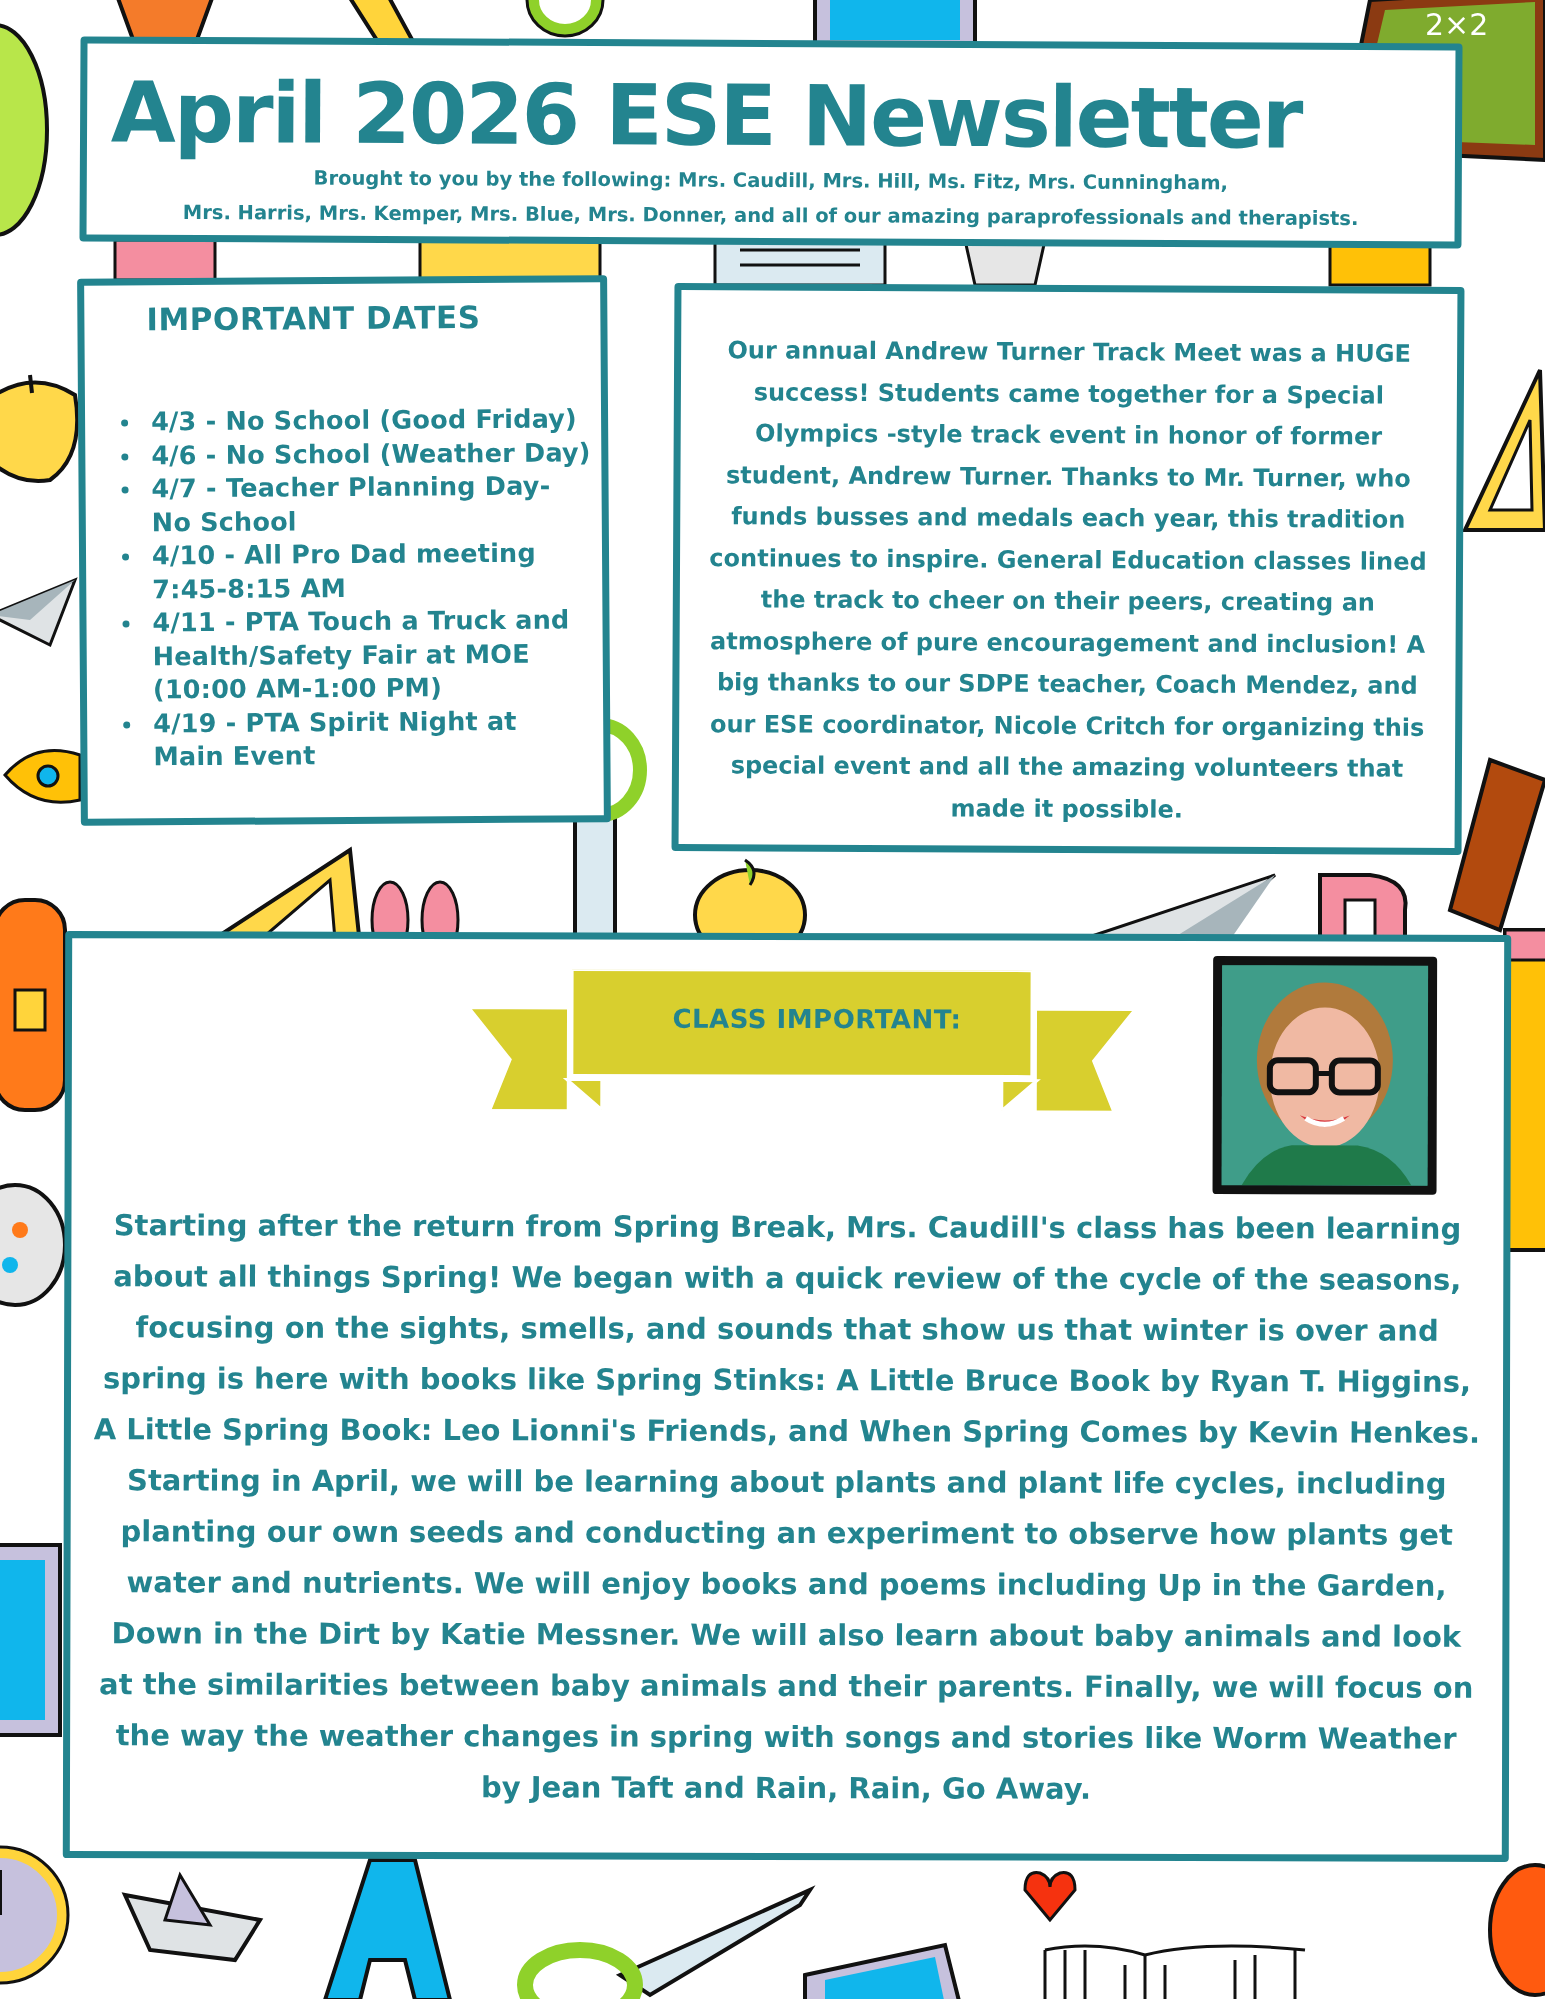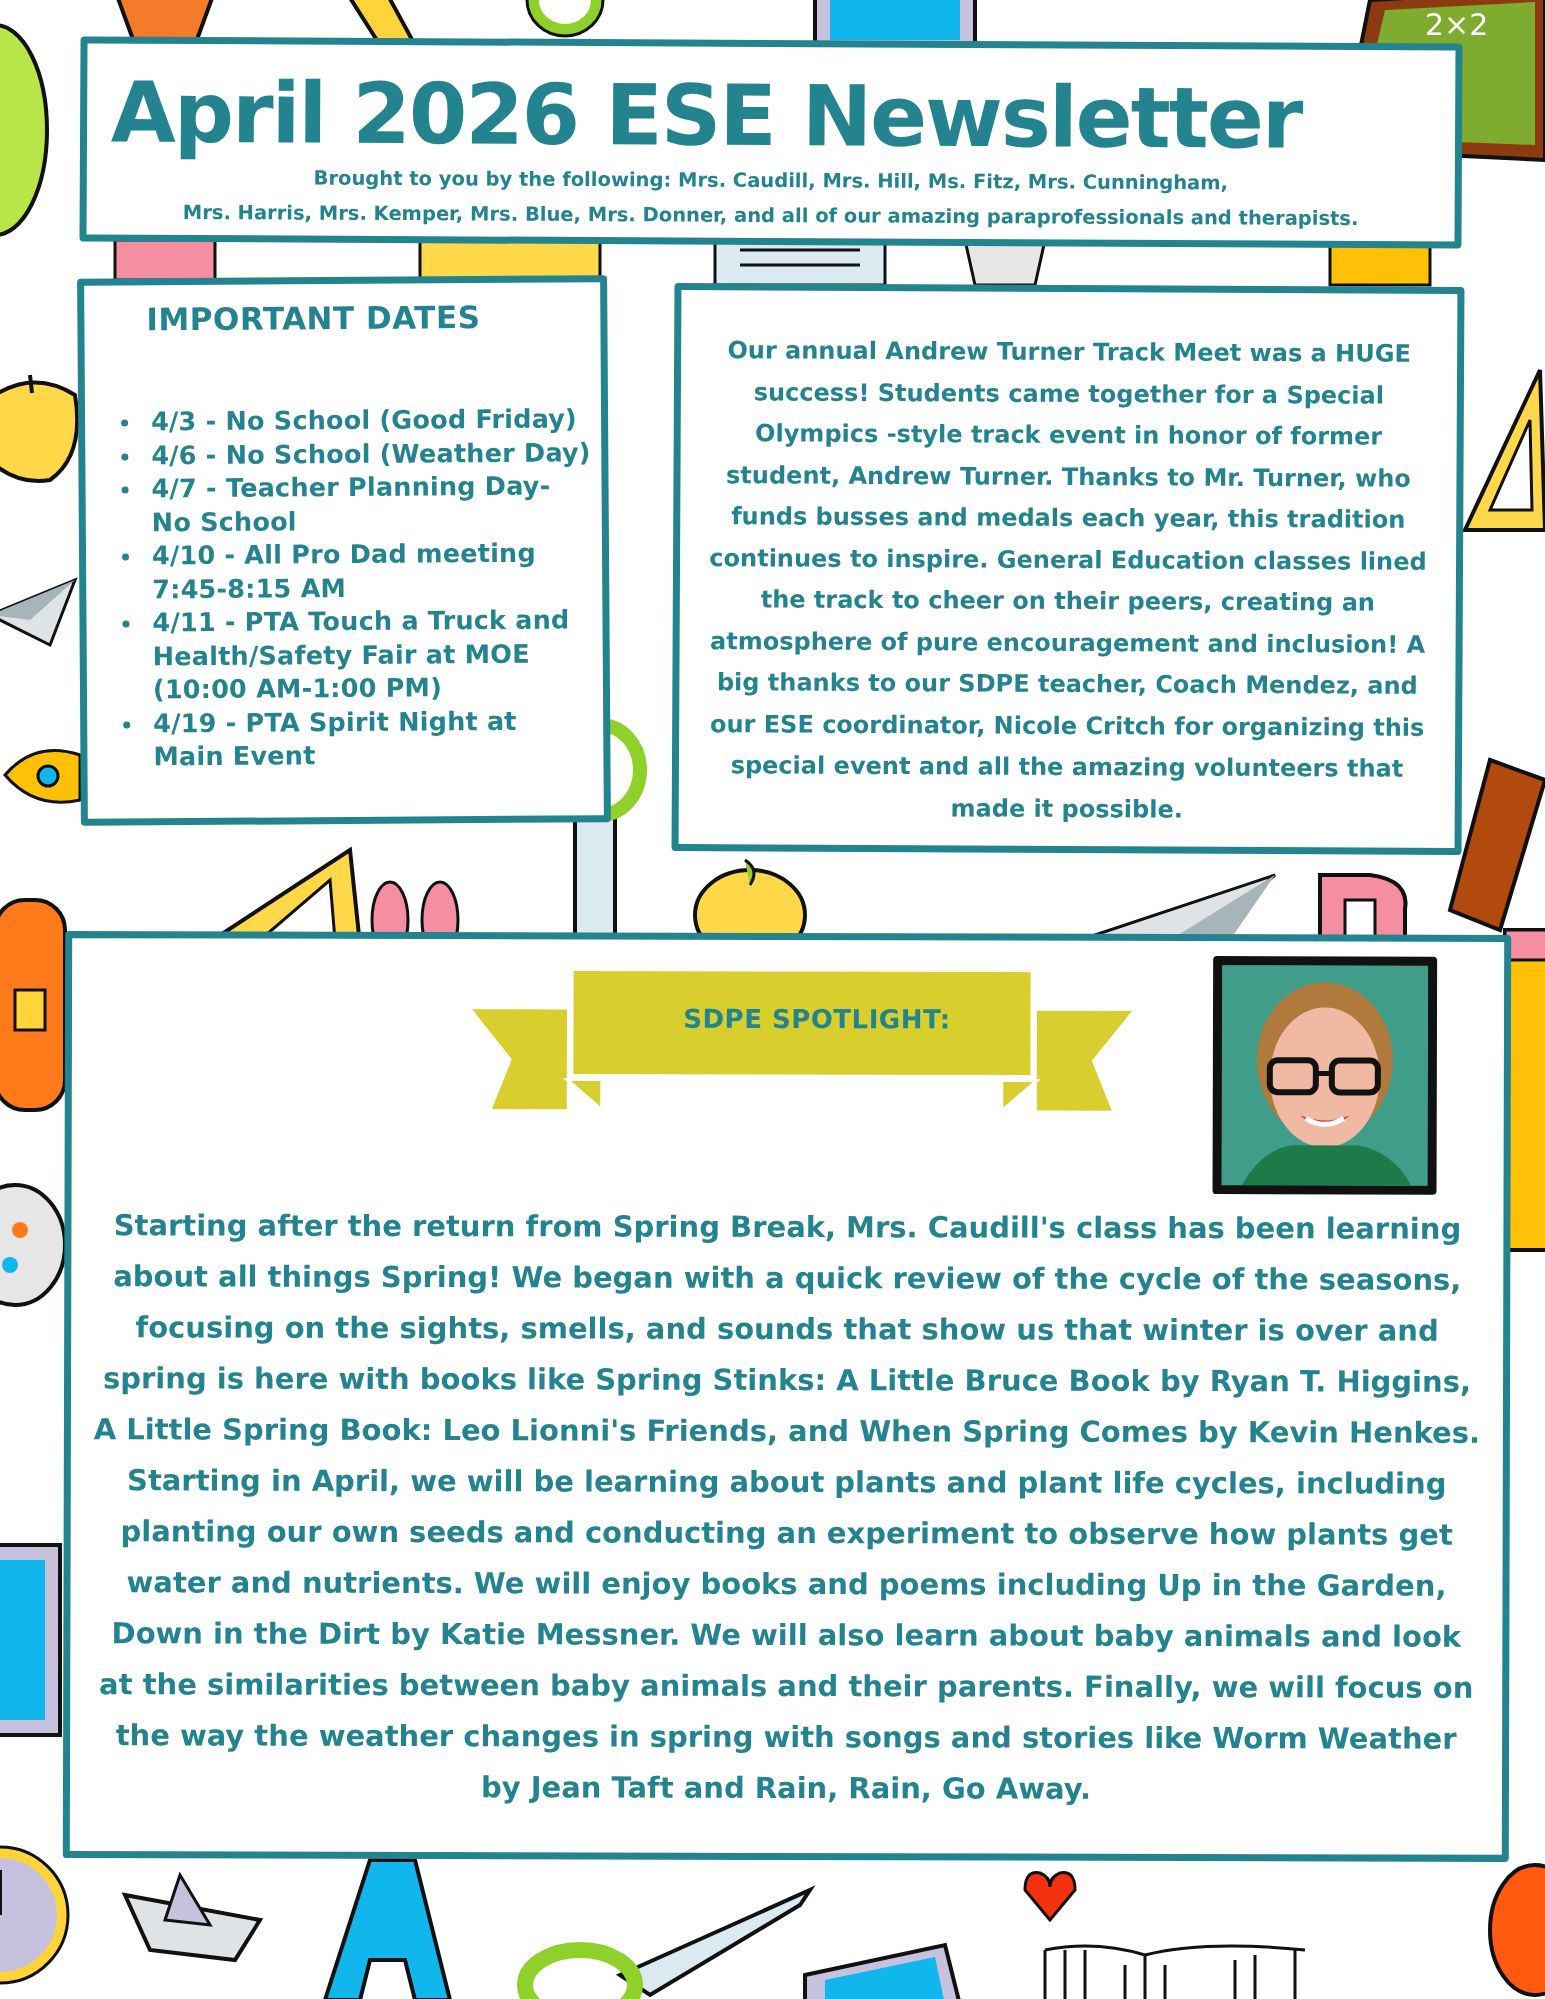--- a/index.html
+++ b/index.html
@@ -283,21 +283,21 @@
 <div class="box spot-box">
   <div class="banner">
     <svg width="660" height="140" style="position:absolute;left:0;top:0">
       <polygon points="0,45 95,45 95,145 20,145 40,95" fill="#d8cf2e" transform="translate(0,-5)"></polygon>
       <polygon points="660,45 565,45 565,145 640,145 620,95" fill="#d8cf2e" transform="translate(0,-5)"></polygon>
       <polygon points="95,110 130,110 130,140" fill="#d8cf2e" stroke="#fff" stroke-width="3"></polygon>
       <polygon points="565,110 530,110 530,140" fill="#d8cf2e" stroke="#fff" stroke-width="3"></polygon>
       <rect x="100" y="0" width="460" height="106" fill="#d8cf2e" stroke="#fff" stroke-width="3"></rect>
     </svg>
     <div class="banner-text">
-      <div>SDPE SPOTLIGHT:</div>
+      <div>CLASS IMPORTANT:</div>
     </div>
   </div>
 
   <div class="photo" title="Photo of Mrs. Caudill">
     <div class="photo-inner">
       <svg width="206" height="220" viewBox="0 0 206 220">
         <rect width="206" height="220" fill="#3f9d89"></rect>
         <ellipse cx="103" cy="95" rx="68" ry="78" fill="#b07a3c"></ellipse>
         <ellipse cx="103" cy="112" rx="55" ry="70" fill="#f0b9a3"></ellipse>
         <rect x="48" y="95" width="46" height="32" rx="8" fill="none" stroke="#111" stroke-width="6"></rect>

